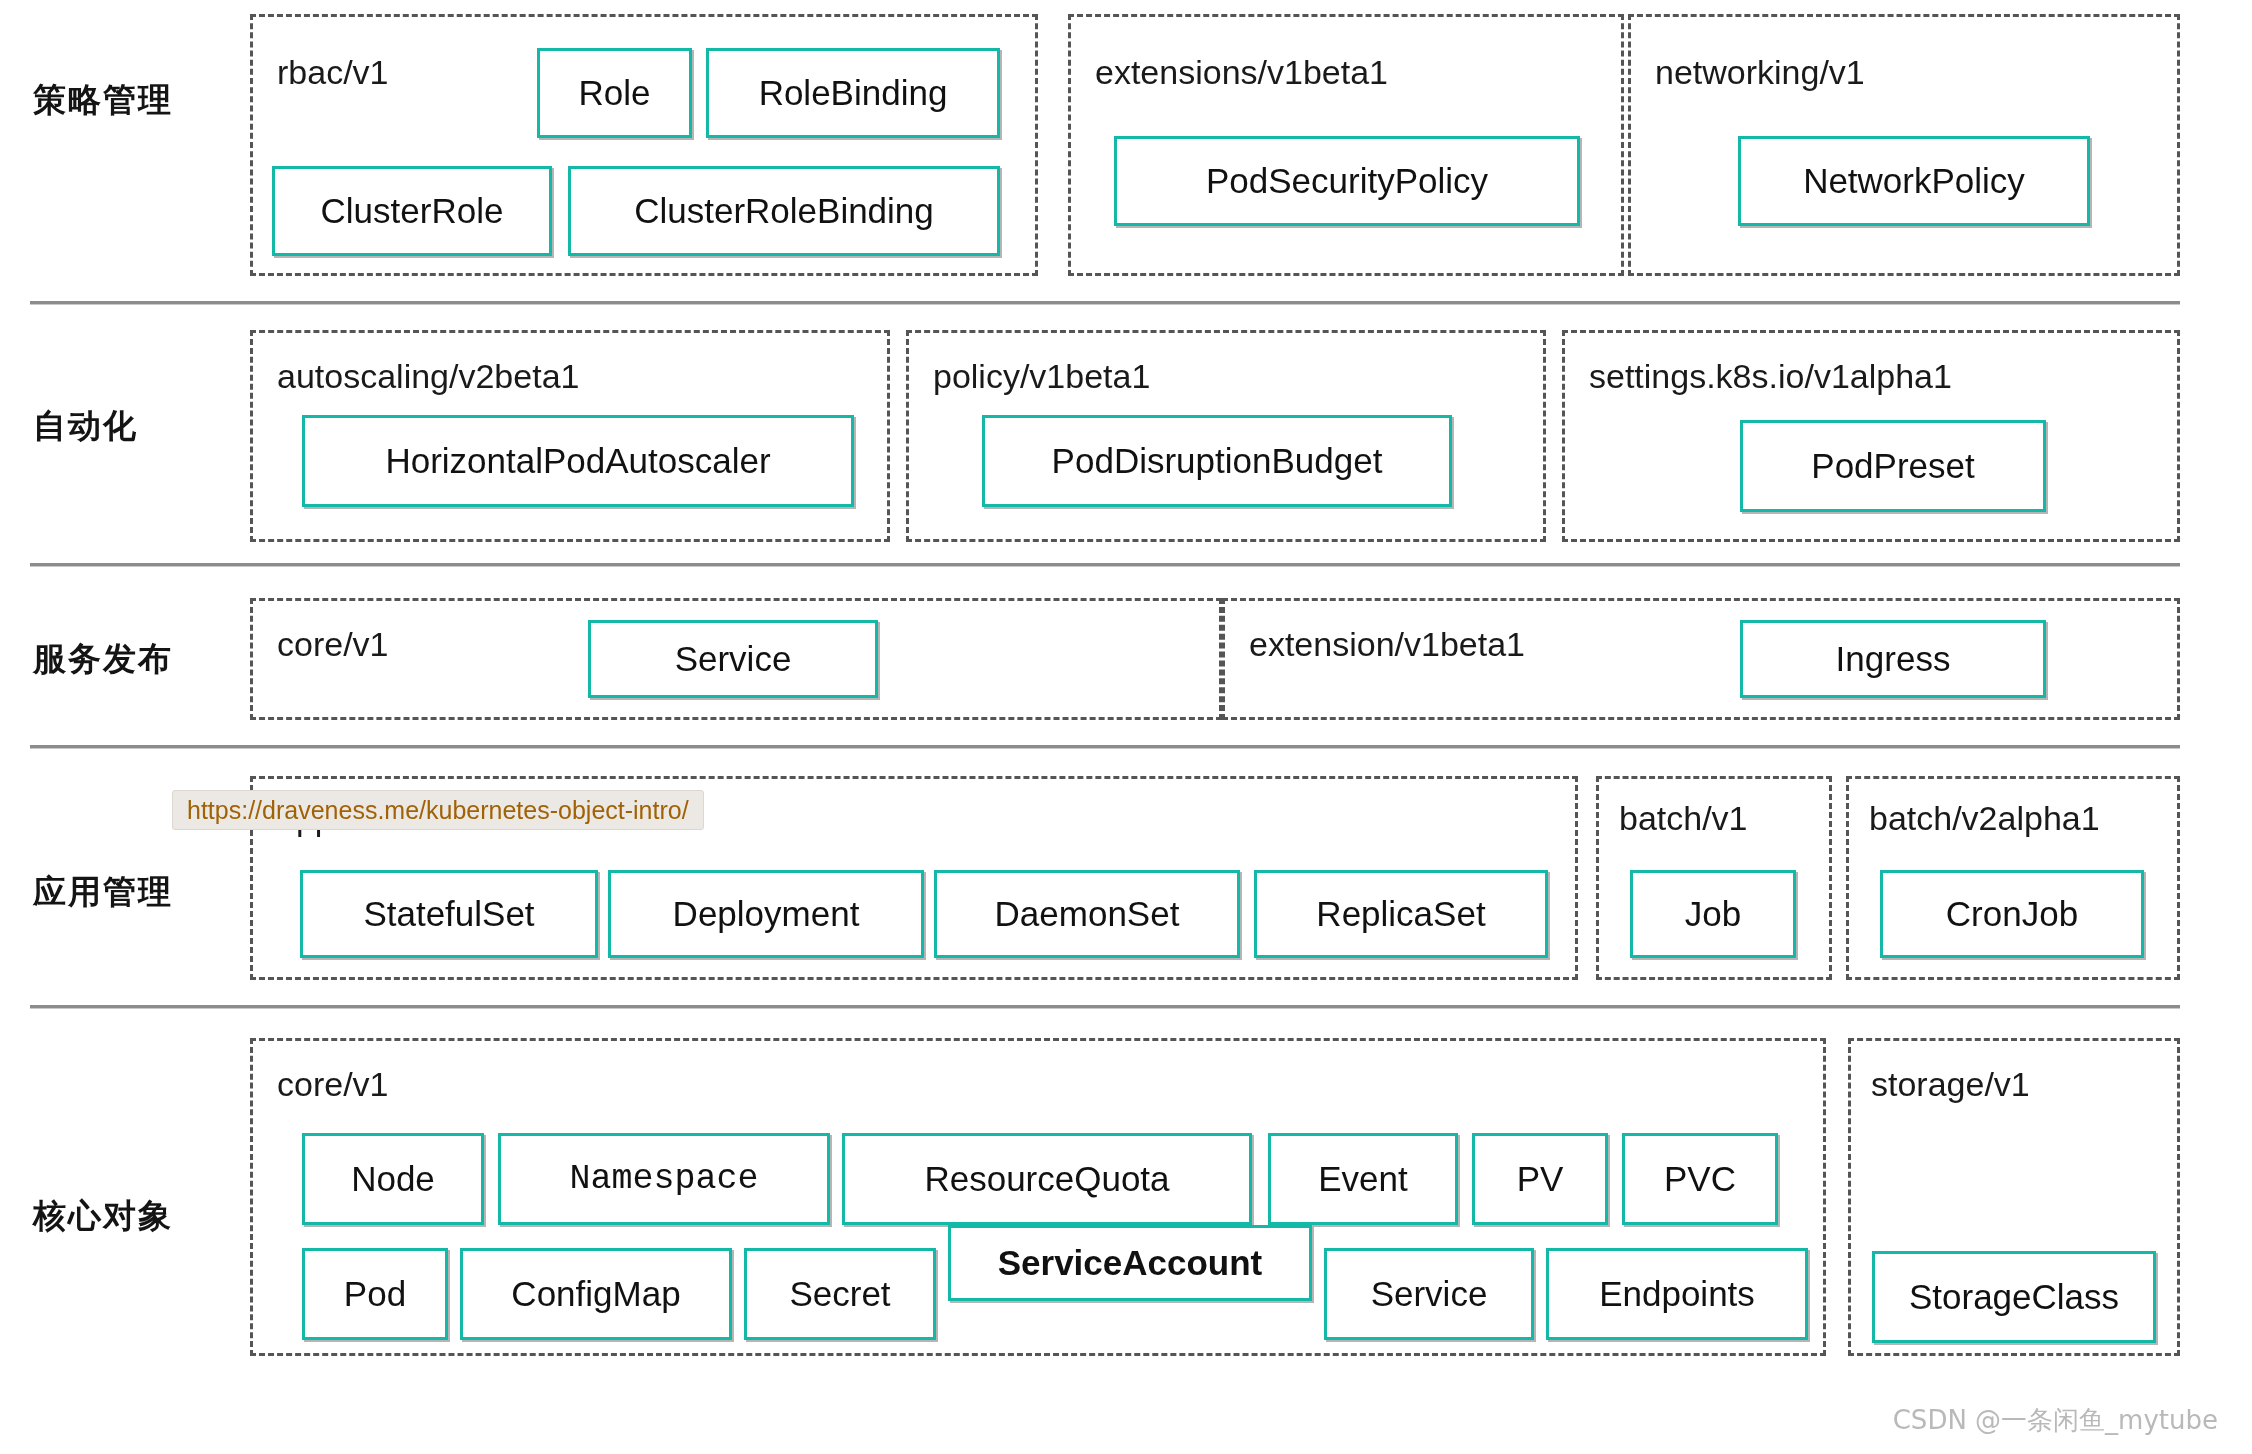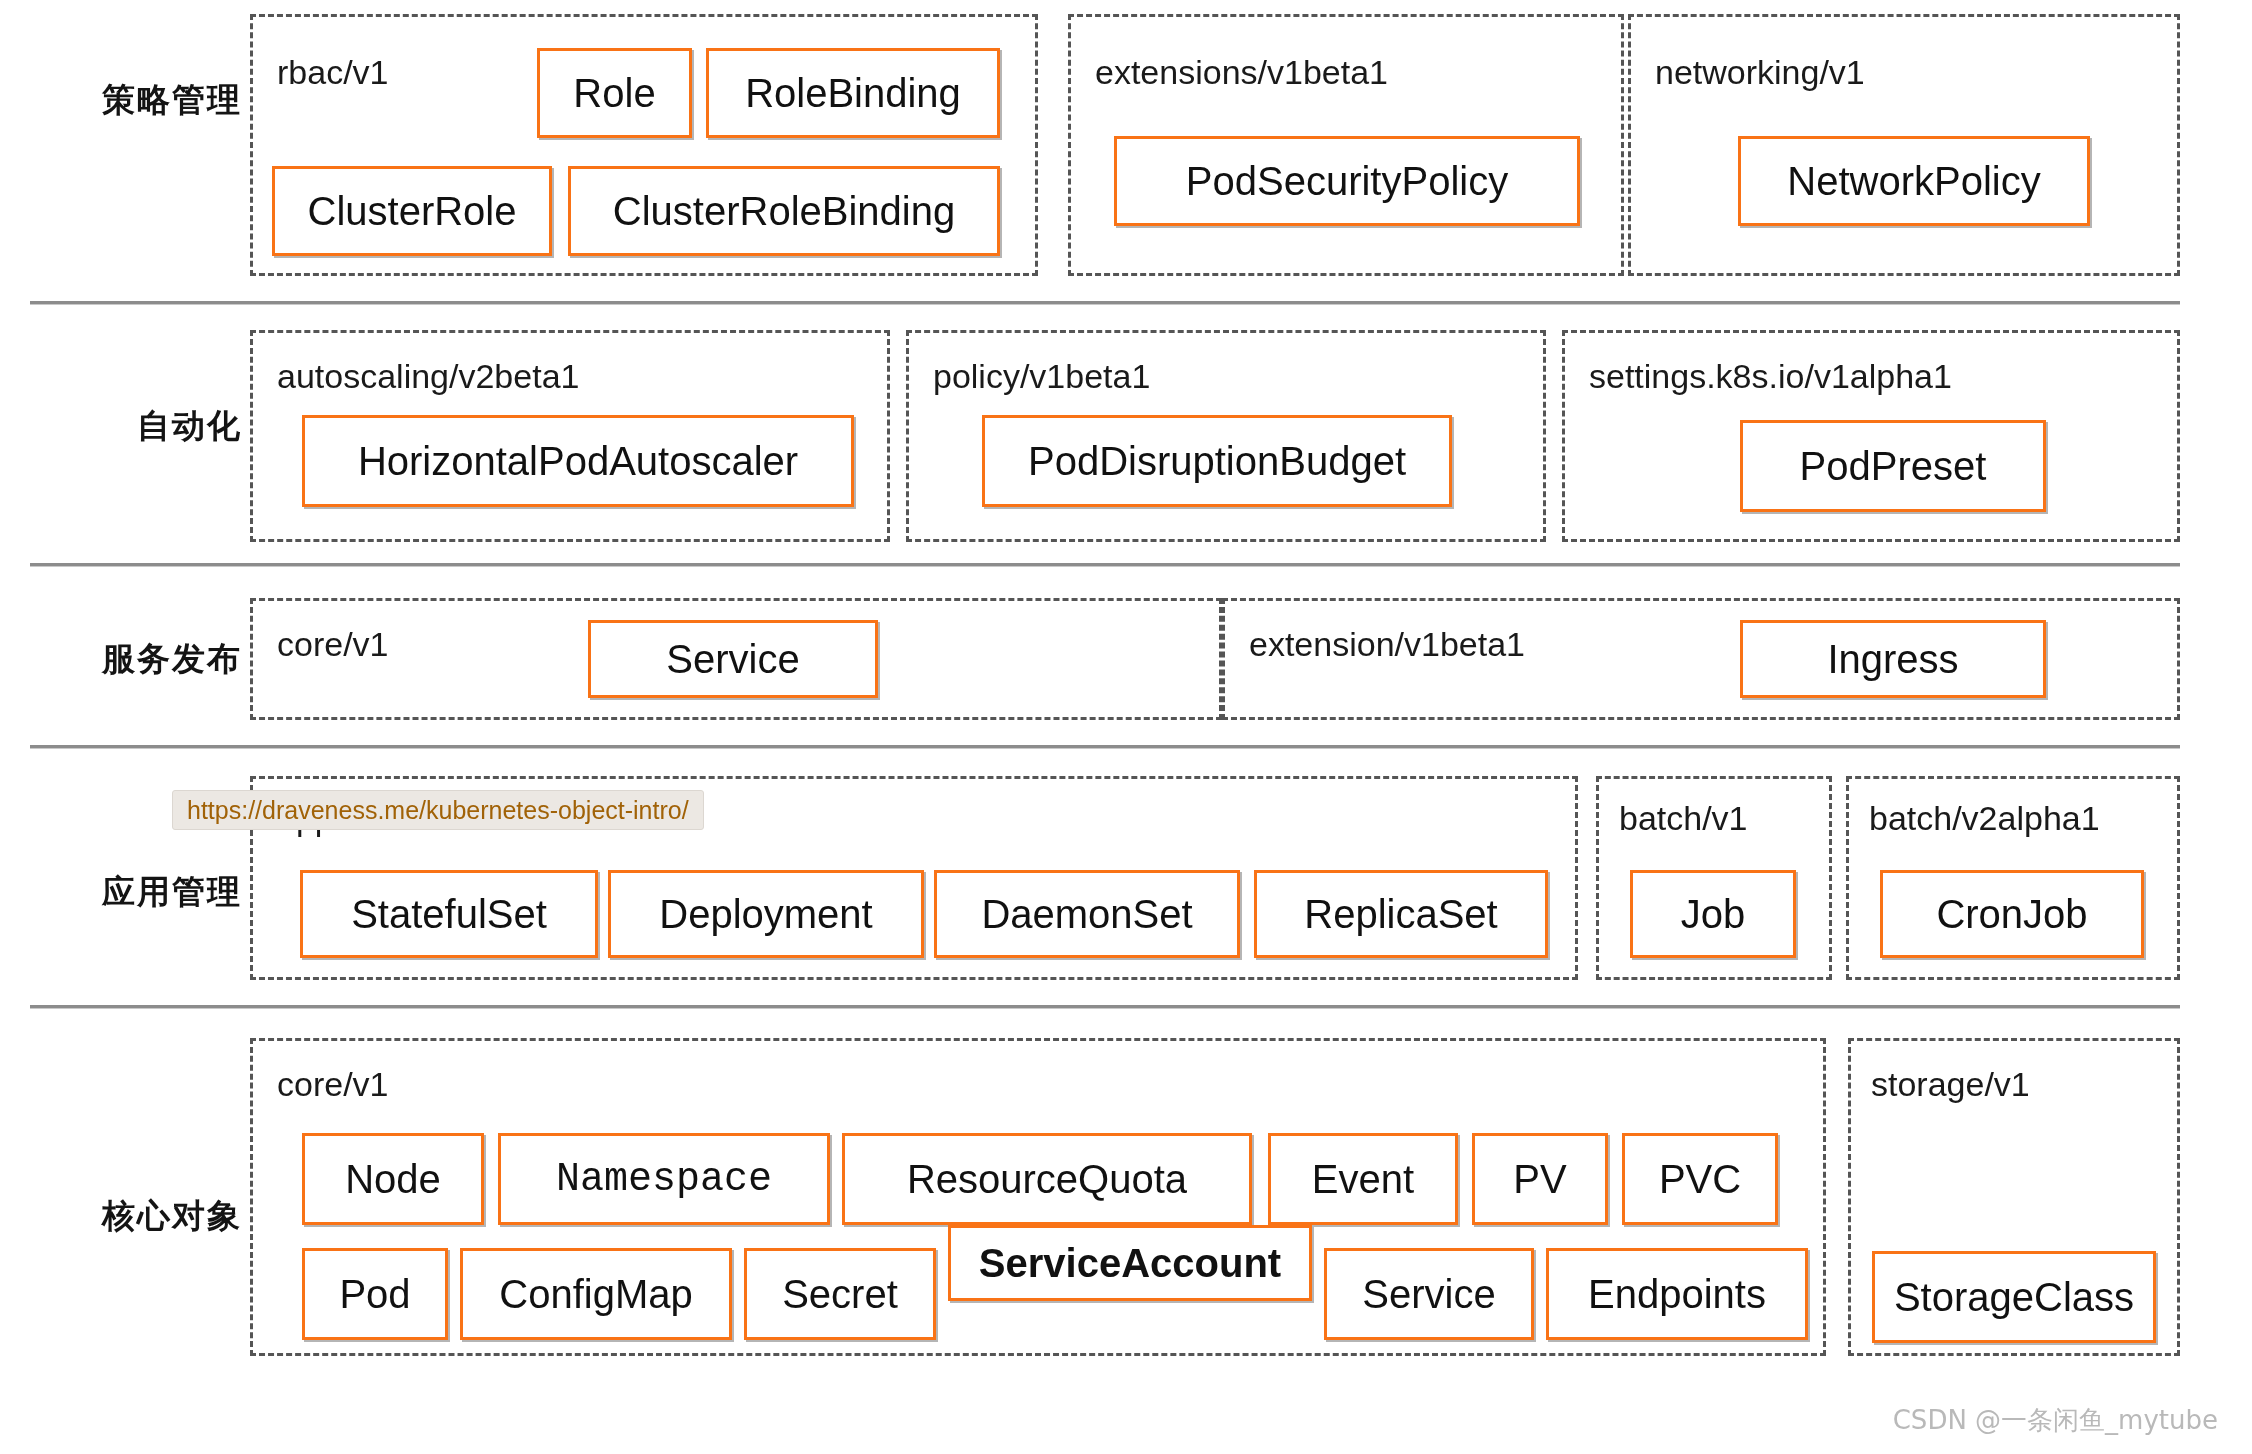--- a/index.html
+++ b/index.html
@@ -31,23 +31,23 @@
     position: absolute;
     left: 30px;
     width: 2150px;
     height: 3px;
     background: #8c8c8c;
     box-shadow: 0 1px 0 #c9c9c9;
   }
 
   .row-label {
     position: absolute;
-    left: 18px;
+    left: 33px;
     width: 224px;
-    text-align: right;
+    text-align: left;
     font-size: 33px;
     font-weight: 700;
     color: #141414;
     letter-spacing: 2px;
     font-family: "DejaVu Sans", "Liberation Sans", sans-serif;
   }
 
   
   .group {
     position: absolute;
@@ -59,26 +59,26 @@
     position: absolute;
     font-size: 34px;
     color: #1a1a1a;
     white-space: nowrap;
     font-family: "Liberation Sans", "DejaVu Sans", sans-serif;
   }
 
   
   .kind {
     position: absolute;
-    border: 3px solid #f97316;
+    border: 3px solid #14b8a6;
     background: #ffffff;
     display: flex;
     align-items: center;
     justify-content: center;
-    font-size: 40px;
+    font-size: 35px;
     color: #111111;
     white-space: nowrap;
     box-shadow: 2px 2px 0 rgba(120,120,120,0.55);
   }
 
   
   #url-tooltip {
     position: absolute;
     left: 172px;
     top: 790px;

